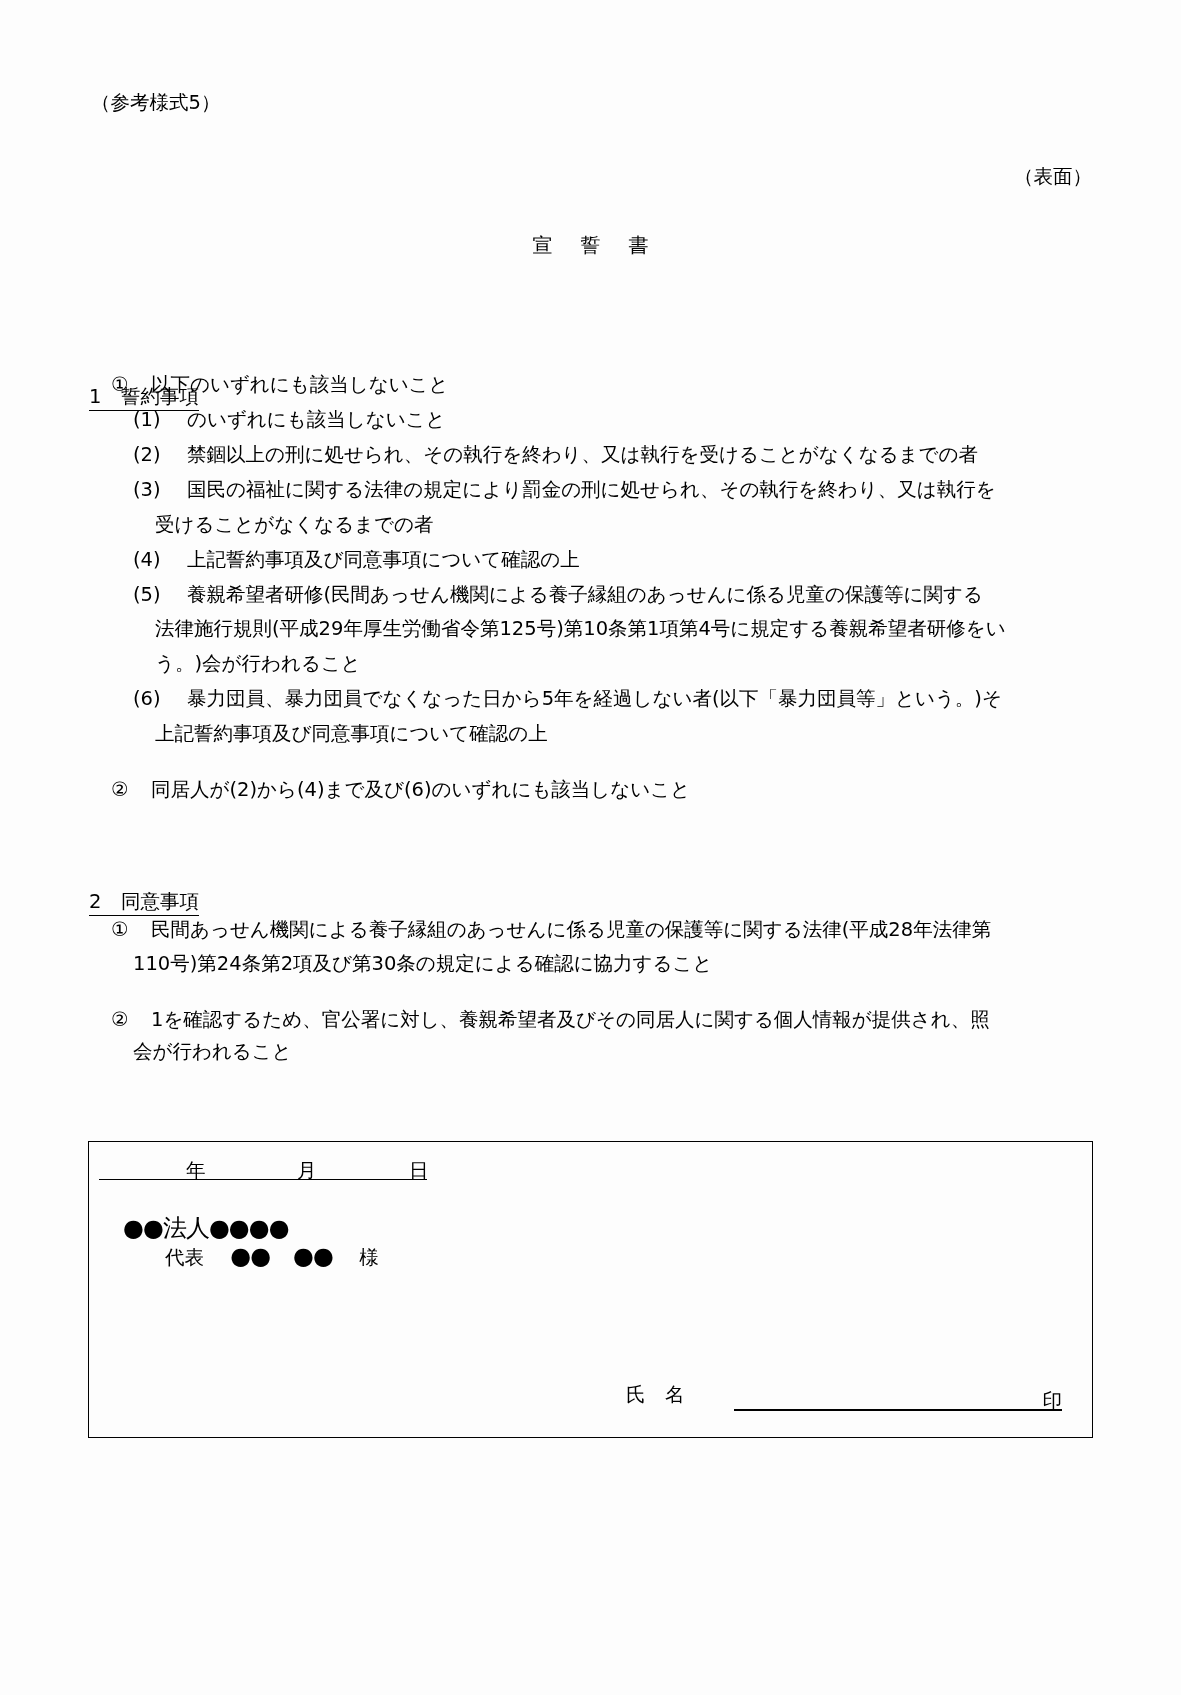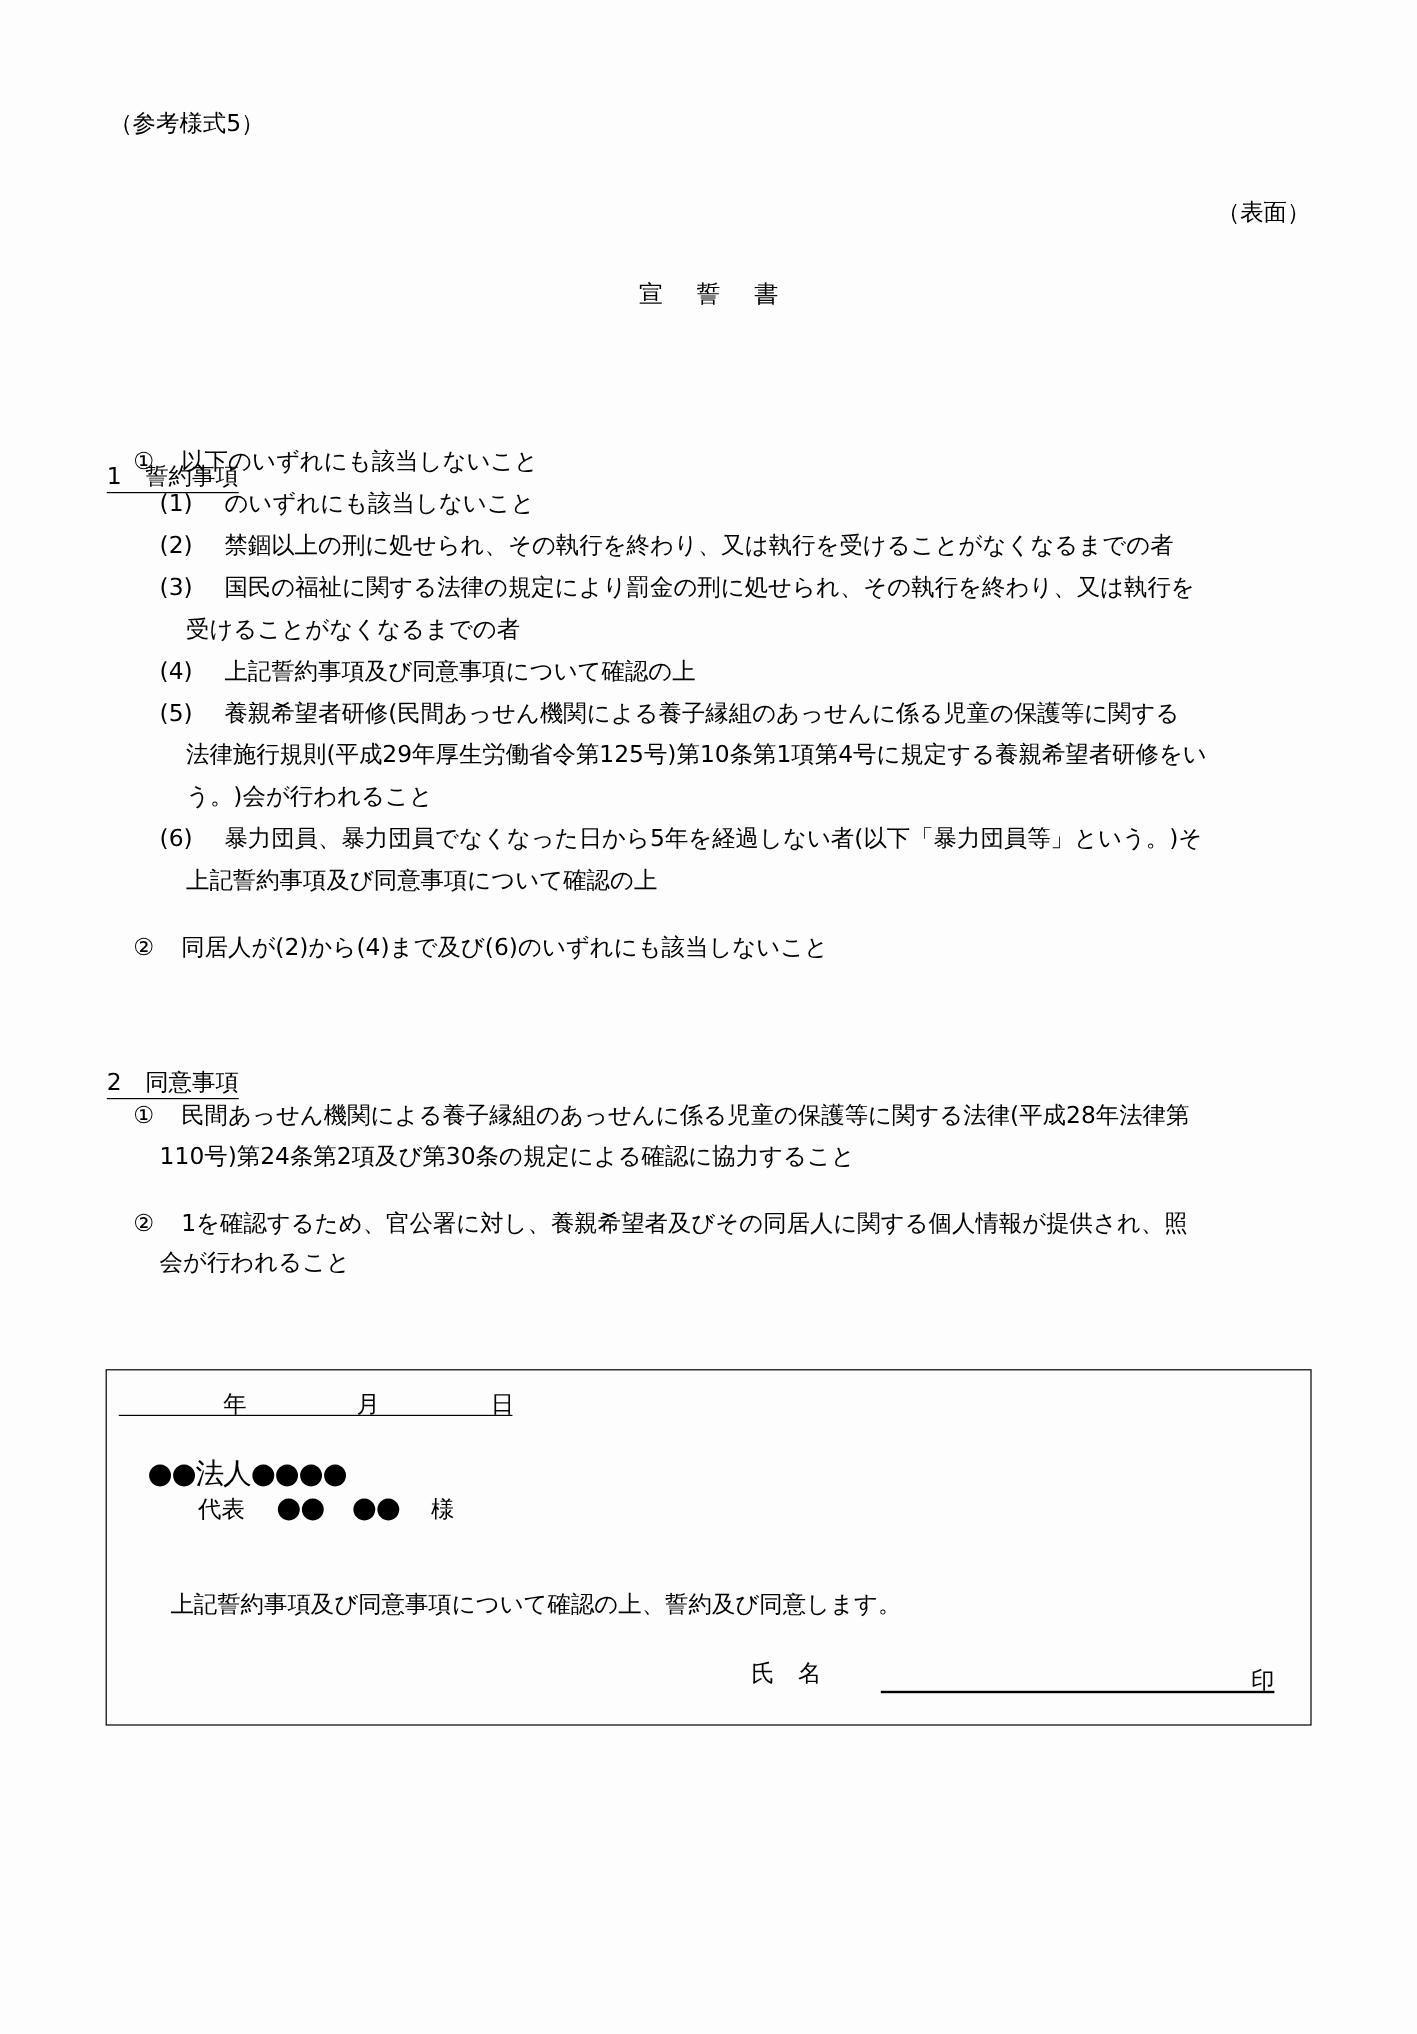--- a/index.html
+++ b/index.html
@@ -101,21 +101,20 @@
       <span style="left:310px;">日</span>
     </div>
 
     <div class="abs dots" style="left:34px; top:74px;">●●法人●●●●</div>
     <div class="abs" style="left:76px; top:102px;">
       <span>代表</span>
       <span class="dots" style="margin-left:20px;">●●　●●</span>
       <span style="margin-left:20px;">様</span>
     </div>
 
-    <div class="abs" style="left:53px; top:185px;">上記誓約事項及び同意事項について確認の上、誓約及び同意します。</div>
 
     <div class="abs" style="left:537px; top:243px;">氏　名</div>
     <div class="name-line">
       <span class="seal">印</span>
     </div>
   </div>
 
 </div>
 
 </body></html>

